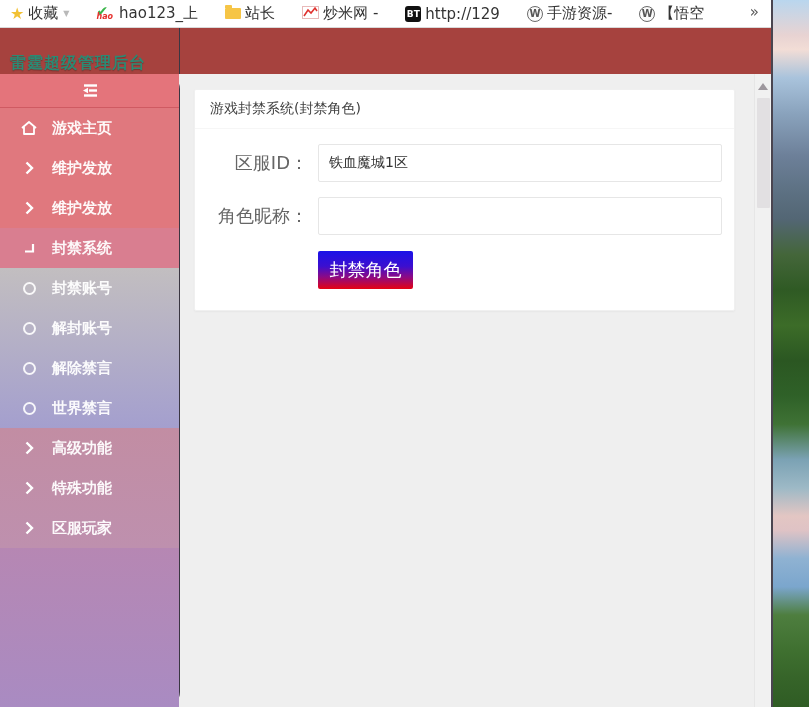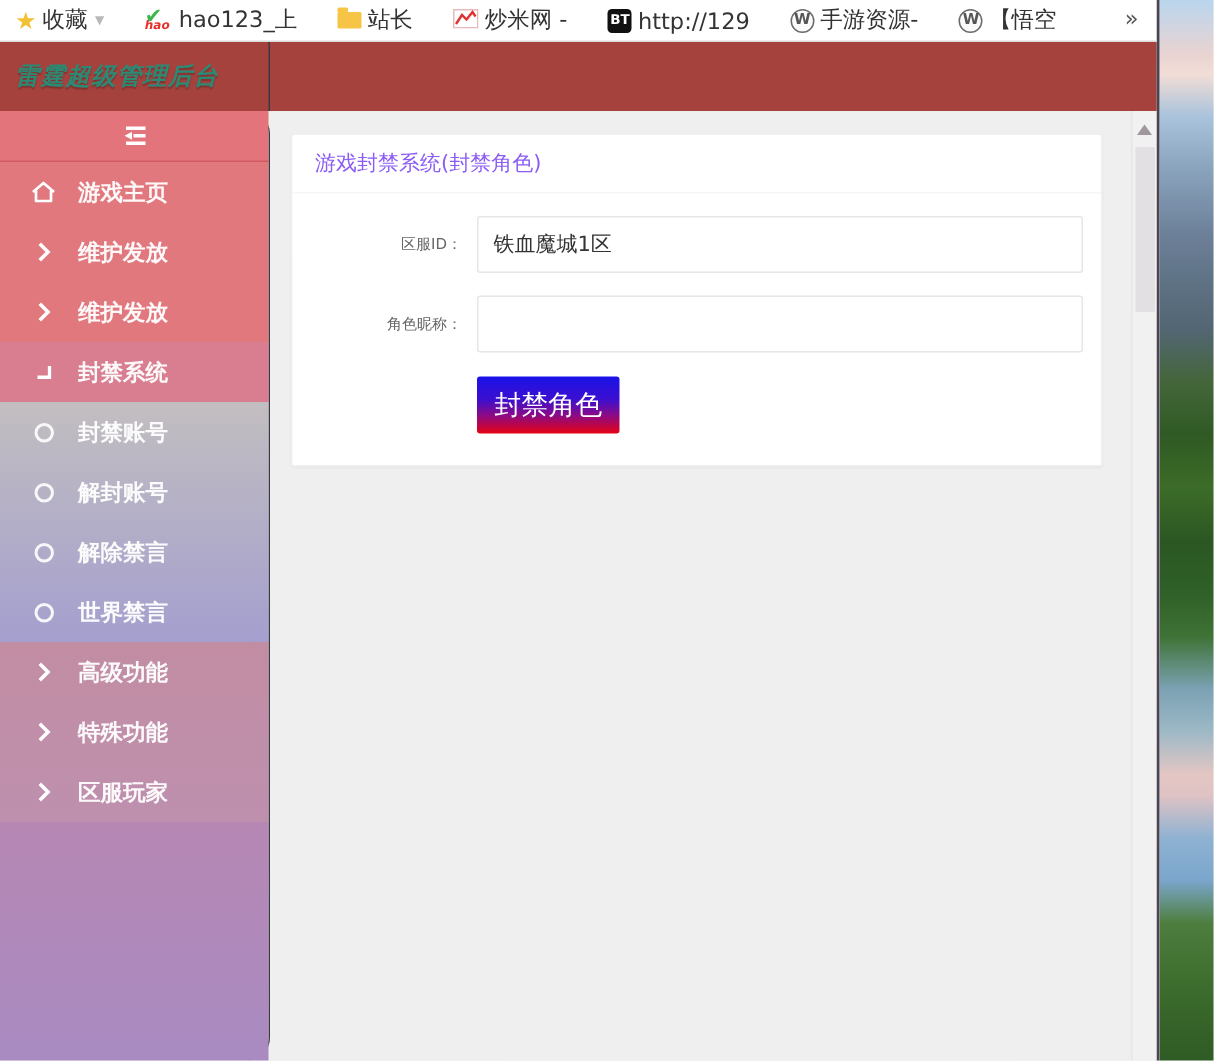--- a/index.html
+++ b/index.html
@@ -41,22 +41,22 @@
     font-size:9px; font-weight:bold; display:inline-flex; align-items:center;
     justify-content:center; }
   .wp-ic { width:16px; height:16px; border:1.5px solid #6b6b6b; border-radius:50%;
     color:#555; font-size:10px; font-weight:bold; display:inline-flex;
     align-items:center; justify-content:center; background:#fafafa; }
   .overflow-chevron { position:absolute; right:12px; top:3px; color:#555;
     font-size:15px; cursor:pointer; }
 
   
   .header { height:46px; background:#a6423e; display:flex; align-items:center; }
-  .logo-area { width:180px; height:100%; display:flex; align-items:center;
-    padding-left:10px; border-right:1px solid #3a3642;font-style:italic; }
+  .logo-area { width:180px; height:100%; display:flex; align-items:flex-end;
+    padding-left:10px; border-right:1px solid #3a3642; }
   .logo-text { color:#2b8a74; font-size:16px; font-weight:bold; letter-spacing:1px;
     text-shadow:0 1px 1px rgba(0,0,0,0.25); }
 
   
   .content { display:flex; height:633px; }
 
   
   .sidebar { width:180px; display:flex; flex-direction:column;
     border-right:1px solid #3a3642;border-radius:15px; }
   .side-toolbar { height:34px; background:#e4747b; border-bottom:1px solid #cf5a62;
@@ -71,25 +71,25 @@
   .submenu { background:linear-gradient(180deg,#c2bec0 0%,#a49fce 100%);text-align:center; }
   .section-adv { background:linear-gradient(180deg,#c28da3 0%,#be90ae 100%); }
   .side-filler { flex:1; background:linear-gradient(180deg,#b687b3 0%,#a98bc2 100%); }
   .circle-ic { width:13px; height:13px; border:2px solid rgba(255,255,255,0.9);
     border-radius:50%; display:inline-block; }
 
   
   .main { flex:1; background:#efefef; overflow:hidden; }
   .panel { margin:15px 19px 0 14px; background:#fff; border:1px solid #f0f0f0;
     border-radius:2px; box-shadow:0 1px 2px rgba(0,0,0,0.04); height:222px; }
-  .panel-header { padding:10px 15px; font-size:14px; color:#8b5cf6;
+  .panel-header { padding:10px 15px; font-size:14px; color:#404040;
     border-bottom:1px solid #f6f6f6; }
   .form-row { display:flex; align-items:center; margin-top:15px; }
   .form-label { flex:0 0 123px; text-align:right; padding-right:10px;
-    font-size:10px; color:#666; }
+    font-size:18px; color:#666; }
   .form-input { width:404px; height:38px; border:1px solid #e6e6e6;
     border-radius:2px; padding:0 10px; font-size:14px; color:#333;
     background:#fff; outline:none; font-family:inherit; }
   .btn-row { margin-top:16px; margin-left:123px; }
   .ban-btn { width:95px; height:38px; border:none; border-radius:2px;
     color:#fff; font-size:18px; cursor:pointer; font-family:inherit;
     background:linear-gradient(180deg,#1a12e8 0%,#3b0fd0 40%,#8b0a86 68%,#e50212 100%); }
 
   
   .scrollbar { width:17px; background:#f1f1f1; border-left:1px solid #e6e6e6;

